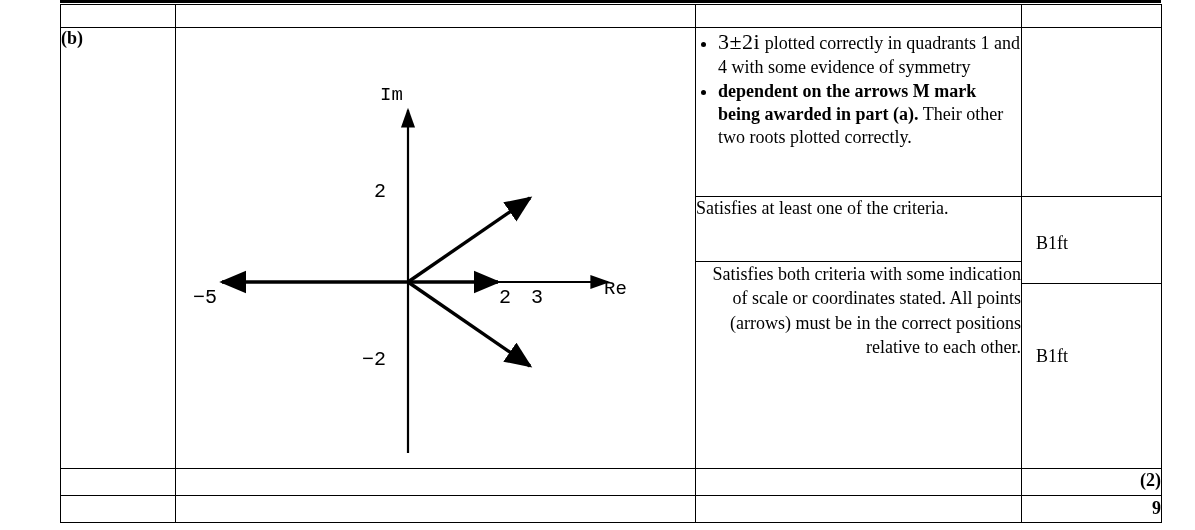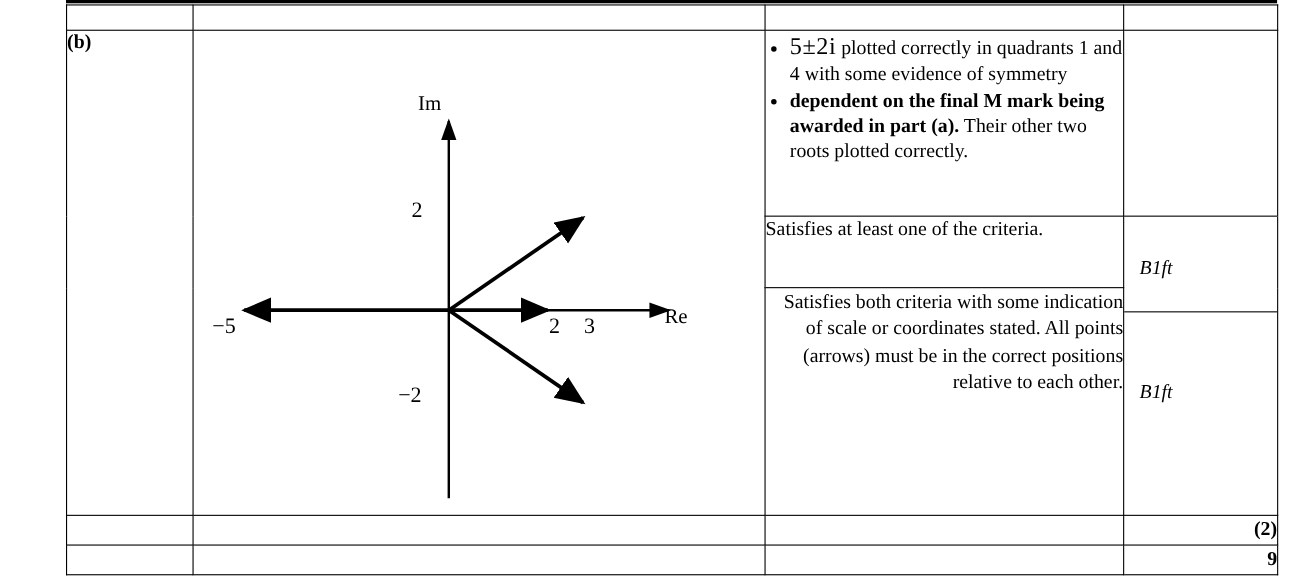--- a/index.html
+++ b/index.html
@@ -77,21 +77,20 @@
   .crit-bot {
     padding: 12px 10px 10px 10px;
     text-align: right;
     font-size: 18px;
     line-height: 1.35;
     margin-top: 40px;
   }
   .mark-cell {
     font-size: 18px;
     padding-left: 14px;
-    font-style: italic;
   }
   .mark-mid { padding-top: 36px; }
   .mark-bot { padding-top: 62px; }
   .total-cell {
     text-align: right;
     padding-right: 12px;
     font-weight: bold;
     font-size: 18px;
     line-height: 22px;
   }
@@ -116,21 +115,21 @@
   
   .argand {
     position: absolute;
     left: 0;
     top: 0;
     width: 520px;
     height: 440px;
   }
   .lbl {
     position: absolute;
-    font-family: Liberation Serif, serif;
+    font-family: Liberation Mono, monospace;
     font-size: 19px;
   }
   .lbl-im { left: 204px; top: 56px; }
   .lbl-re { left: 428px; top: 250px; }
   .lbl-2y { left: 198px; top: 152px; font-size: 20px; }
   .lbl-m2y { left: 186px; top: 320px; font-size: 20px; }
   .lbl-m5 { left: 17px; top: 258px; font-size: 20px; }
   .lbl-2x { left: 323px; top: 258px; font-size: 20px; }
   .lbl-3x { left: 355px; top: 258px; font-size: 20px; }
 </style>
@@ -189,22 +188,22 @@
               <span class="lbl lbl-2y">2</span>
               <span class="lbl lbl-m2y">−2</span>
               <span class="lbl lbl-m5">−5</span>
               <span class="lbl lbl-2x">2</span>
               <span class="lbl lbl-3x">3</span>
             </div>
           </div>
         </td>
         <td class="crit-top">
           <ul>
-            <li><span class="big-num">5±2i</span><span> plotted correctly in quadrants 1 and 4 with some evidence of symmetry</span></li>
-            <li class="bold"><span>dependent on the final M mark being awarded in part (a).</span><span style="font-weight:normal">  Their other two roots plotted correctly.</span></li>
+            <li><span class="big-num">3±2i</span><span> plotted correctly in quadrants 1 and 4 with some evidence of symmetry</span></li>
+            <li class="bold"><span>dependent on the arrows M mark being awarded in part (a).</span><span style="font-weight:normal">  Their other two roots plotted correctly.</span></li>
           </ul>
         </td>
         <td rowspan="3" class="nopad">
           <div style="height:168px;border-bottom:1px solid #000;"></div>
           <div style="height:86px;border-bottom:1px solid #000;" class="mark-cell">
             <div class="mark-mid">B1ft</div>
           </div>
           <div style="height:184px;" class="mark-cell">
             <div class="mark-bot">B1ft</div>
           </div>

